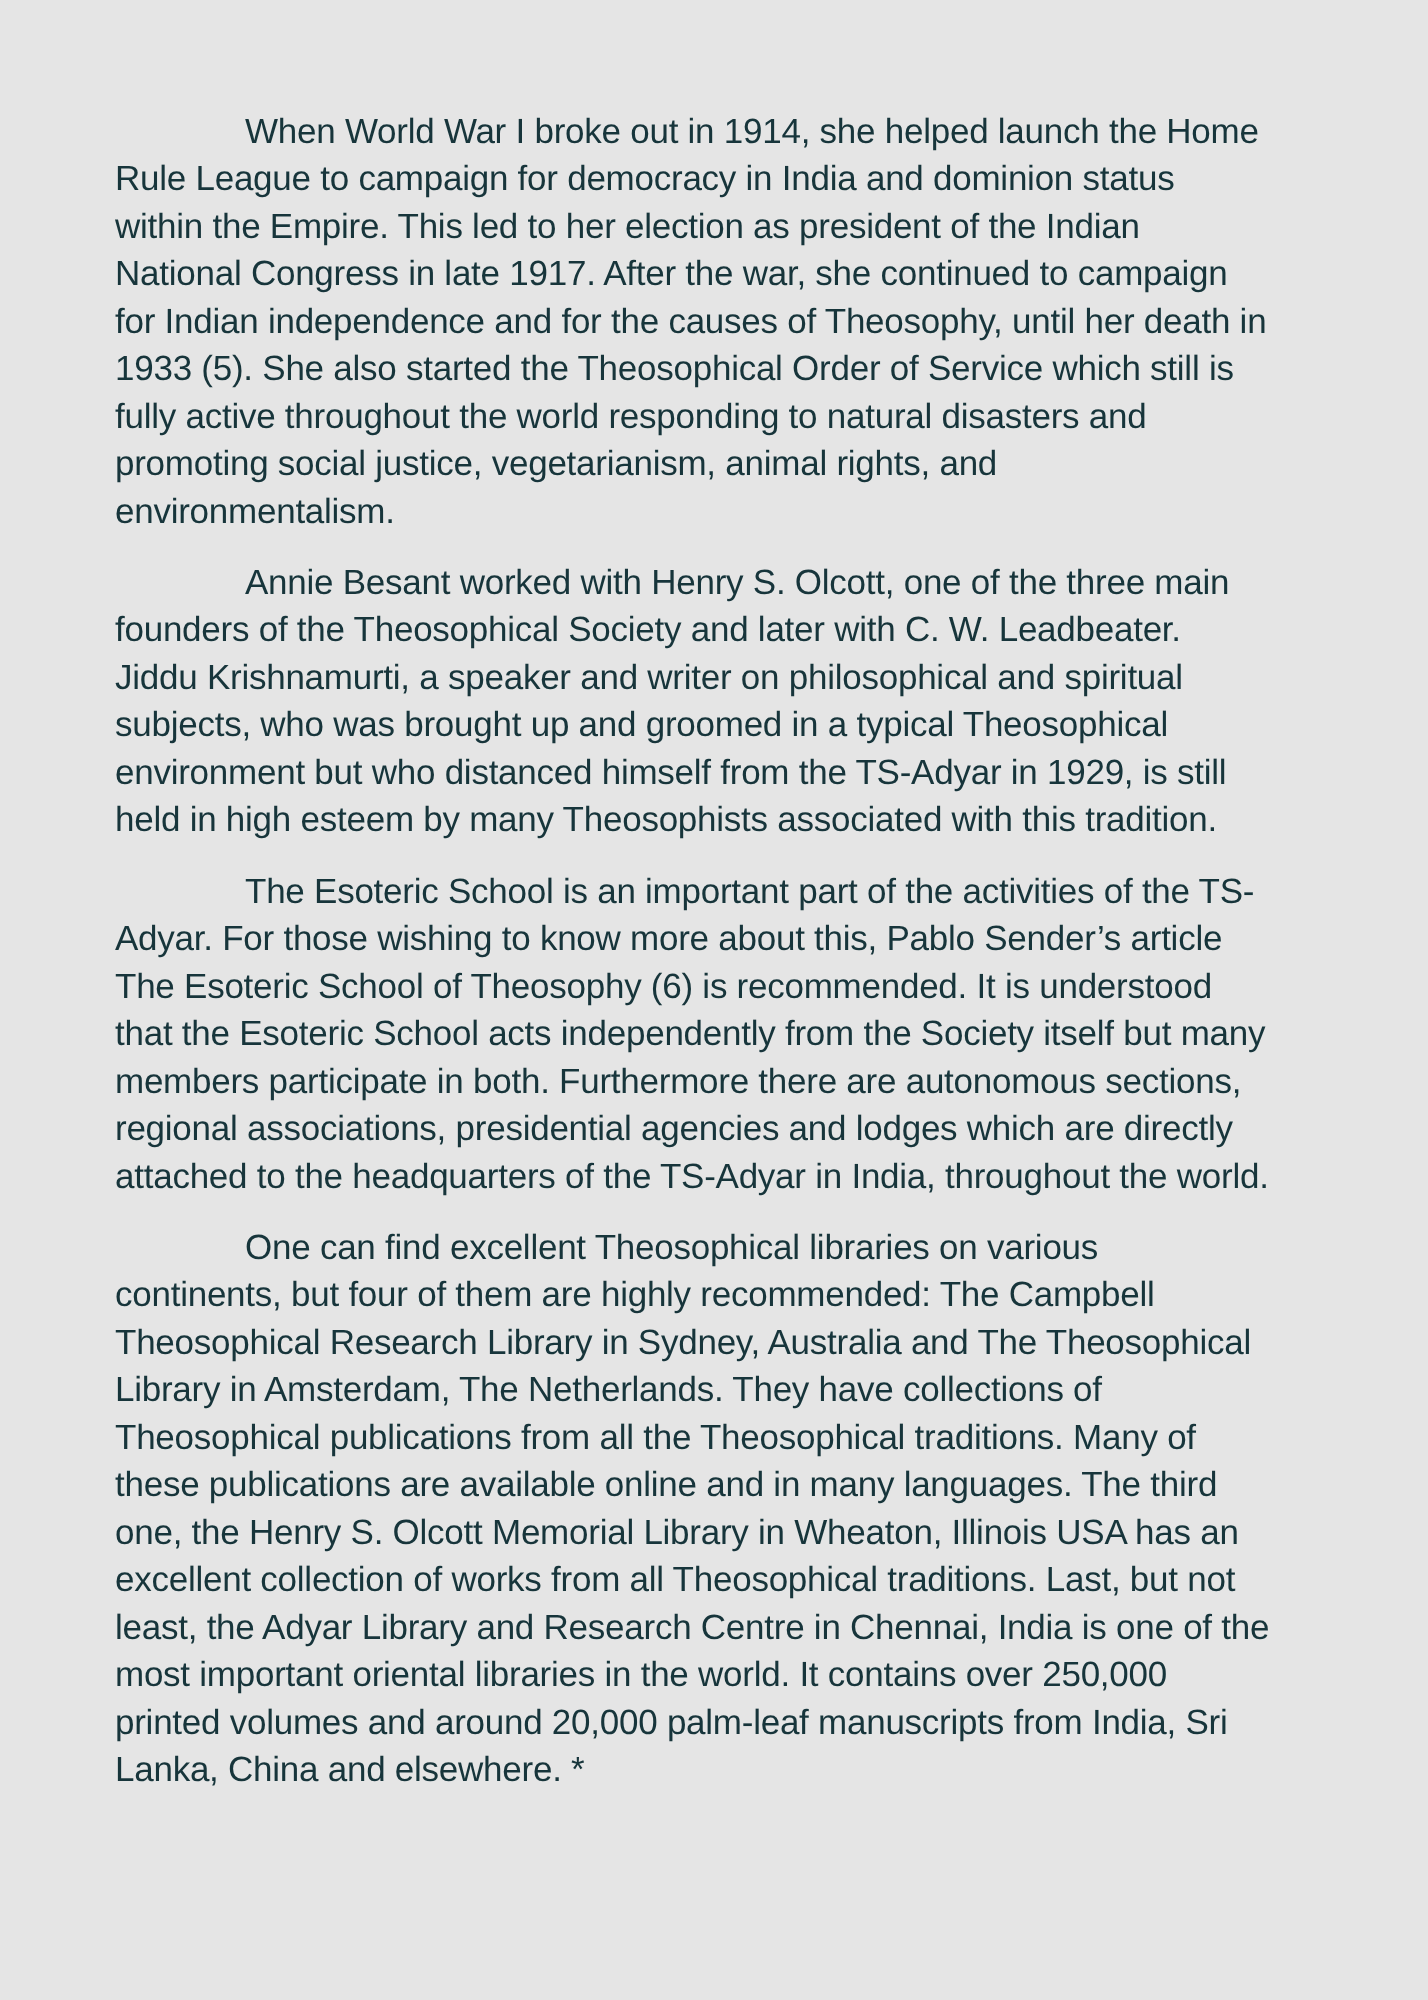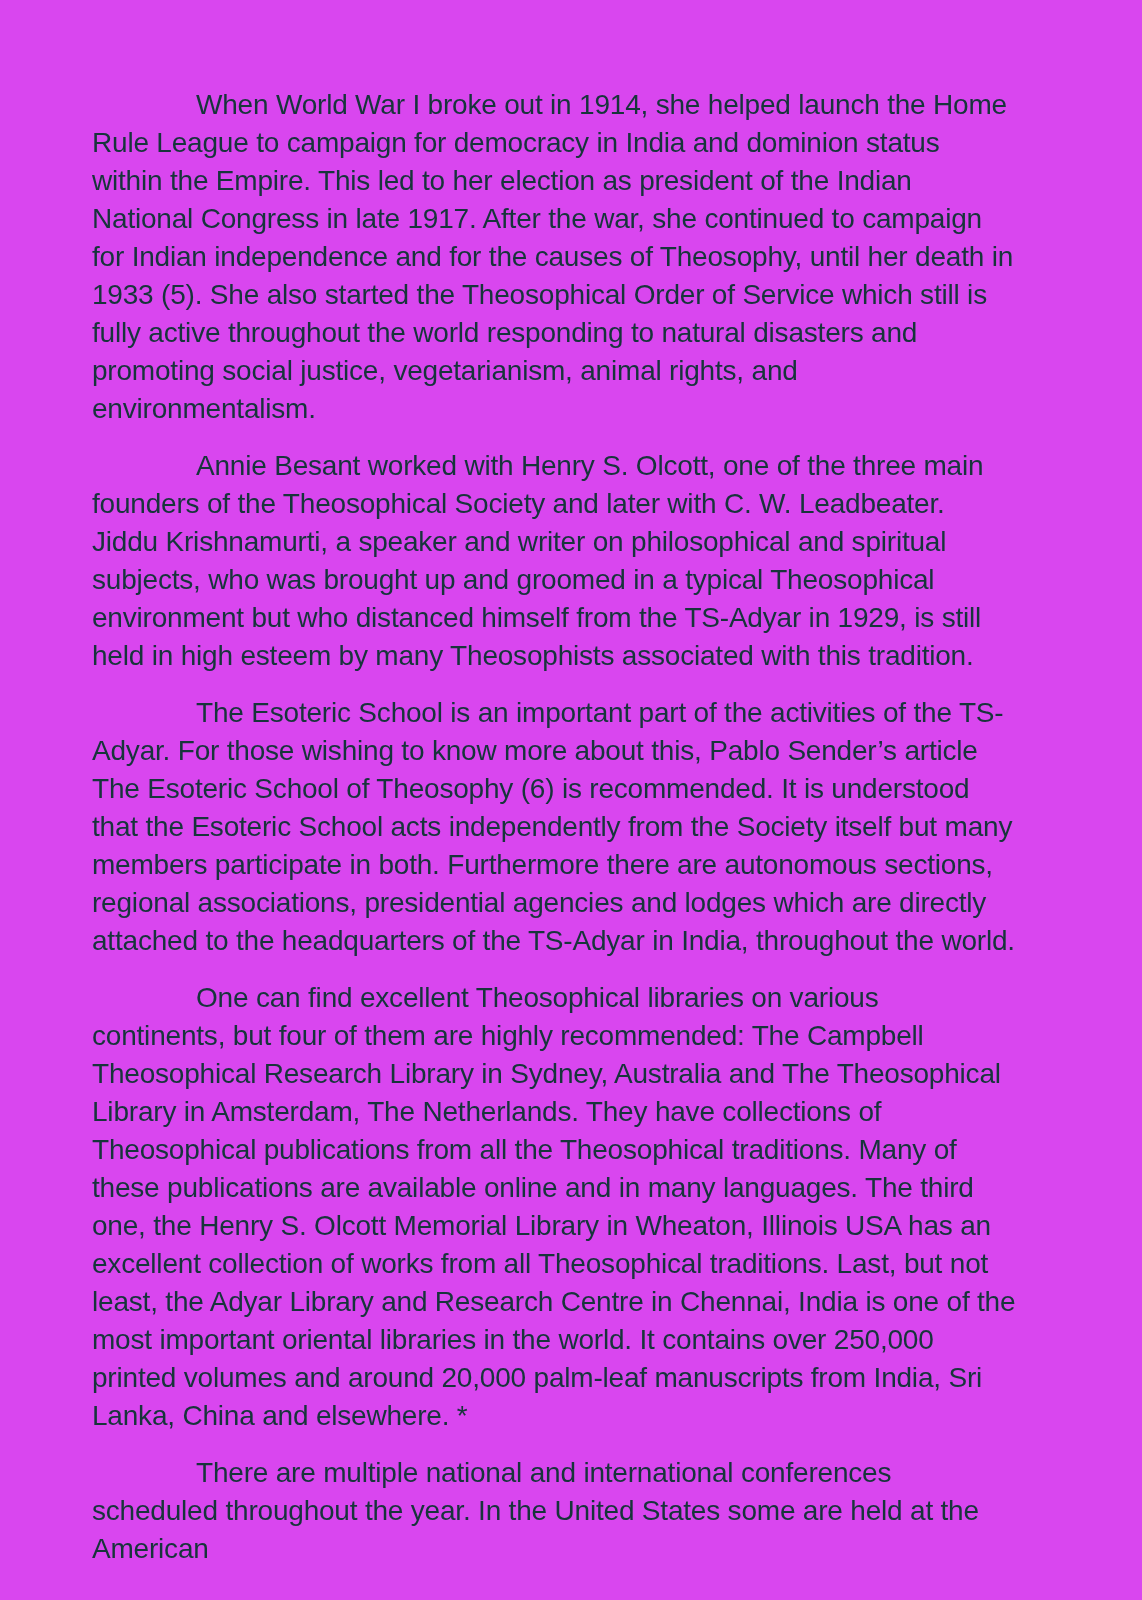--- a/index.html
+++ b/index.html
@@ -11,21 +11,21 @@
     width: 1142px;
     height: 1600px;
     background: #ffffff;
     font-family: "Liberation Sans", sans-serif;
   }
   .page {
     position: relative;
     width: 1142px;
     height: 1600px;
     overflow: hidden;
-    background: #d946ef;
+    background: #e5e5e5;
   }
   .text-block {
     position: absolute;
     left: 92px;
     top: 86px;
     width: 924px;
     font-size: 28px;
     line-height: 38px;
     letter-spacing: -0.2px;
     color: #17353b;
@@ -45,16 +45,15 @@
   <div class="text-block" style="color: rgb(23, 53, 59);">
 
     <p class="paragraph"><span>When World War I broke out in 1914, she helped launch the Home Rule League to campaign for democracy in India and dominion status within the Empire. This led to her election as president of the Indian National Congress in late 1917. After the war, she continued to campaign for Indian independence and for the causes of Theosophy, until her death in 1933 (5). She also started the Theosophical Order of Service which still is fully active throughout the world responding to natural disasters and promoting social justice, vegetarianism, animal rights, and environmentalism.</span></p>
 
     <p class="paragraph"><span>Annie Besant worked with Henry S. Olcott, one of the three main founders of the Theosophical Society and later with C. W. Leadbeater. Jiddu Krishnamurti, a speaker and writer on philosophical and spiritual subjects, who was brought up and groomed in a typical Theosophical environment but who distanced himself from the TS-Adyar in 1929, is still held in high esteem by many Theosophists associated with this tradition.</span></p>
 
     <p class="paragraph"><span>The Esoteric School is an important part of the activities of the TS-Adyar. For those wishing to know more about this, Pablo Sender’s article </span><span class="italic">The Esoteric School of Theosophy</span><span> (6) is recommended. It is understood that the Esoteric School acts independently from the Society itself but many members participate in both. Furthermore there are autonomous sections, regional associations, presidential agencies and lodges which are directly attached to the headquarters of the TS-Adyar in India, throughout the world.</span></p>
 
     <p class="paragraph"><span>One can find excellent Theosophical libraries on various continents, but four of them are highly recommended: The Campbell Theosophical Research Library in Sydney, Australia and The Theosophical Library in Amsterdam, The Netherlands. They have collections of Theosophical publications from all the Theosophical traditions. Many of these publications are available online and in many languages. The third one, the Henry S. Olcott Memorial Library in Wheaton, Illinois USA has an excellent collection of works from all Theosophical traditions. Last, but not least, the Adyar Library and Research Centre in Chennai, India is one of the most important oriental libraries in the world. It contains over 250,000 printed volumes and around 20,000 palm-leaf manuscripts from India, Sri Lanka, China and elsewhere. *</span></p>
 
-    <p class="paragraph"><span>There are multiple national and international conferences scheduled throughout the year. In the United States some are held at the American</span></p>
 
   </div>
 </div>
 
 </body></html>

